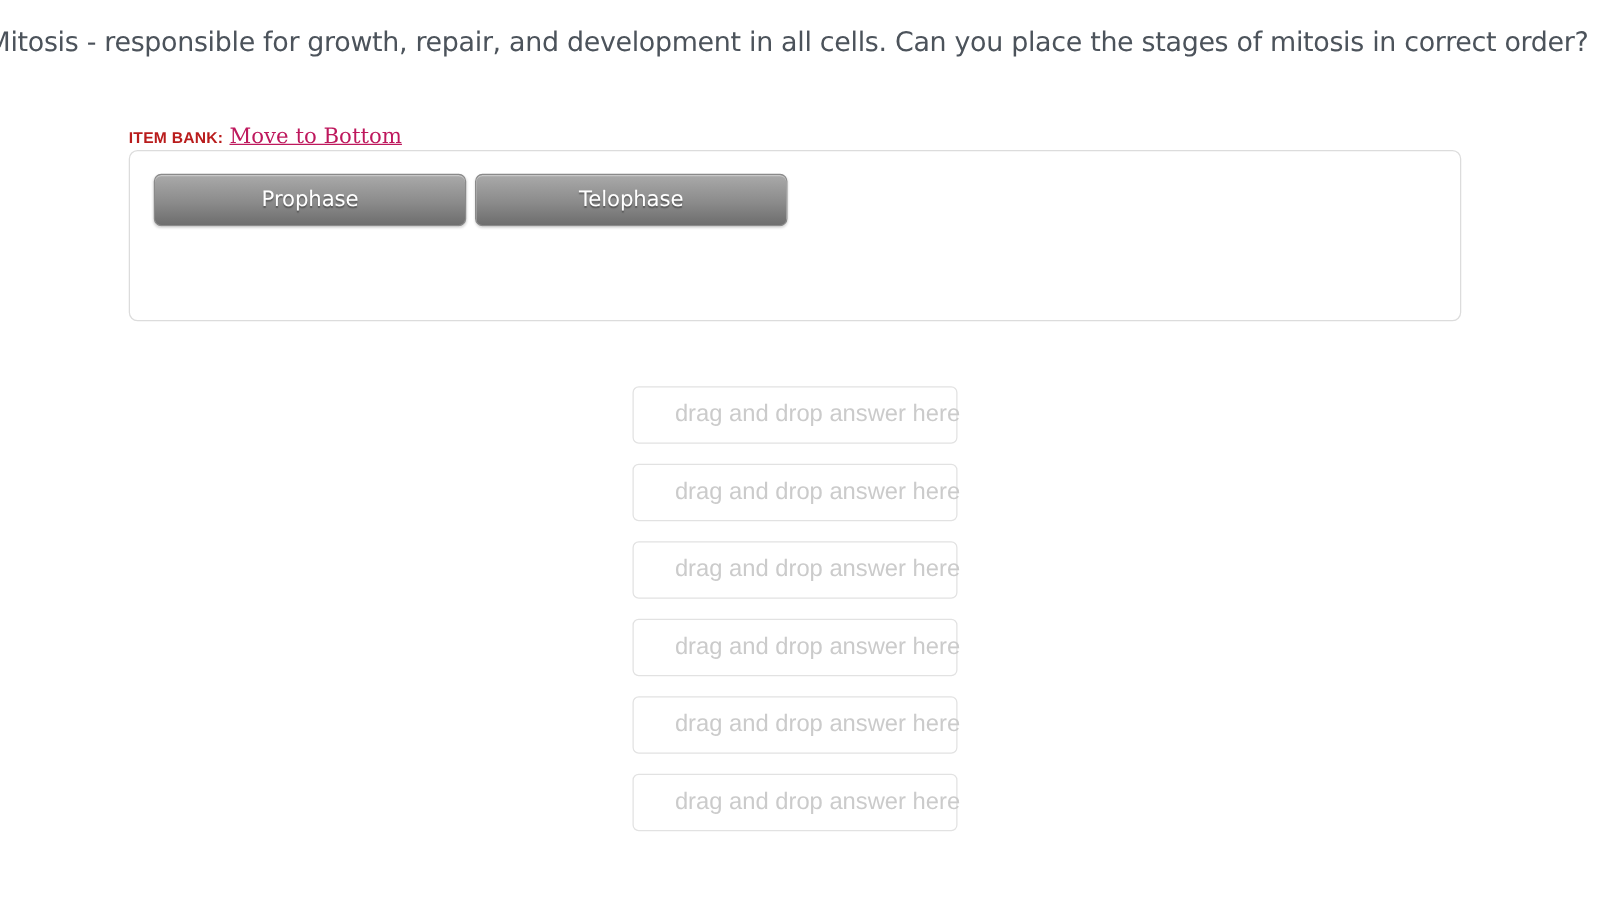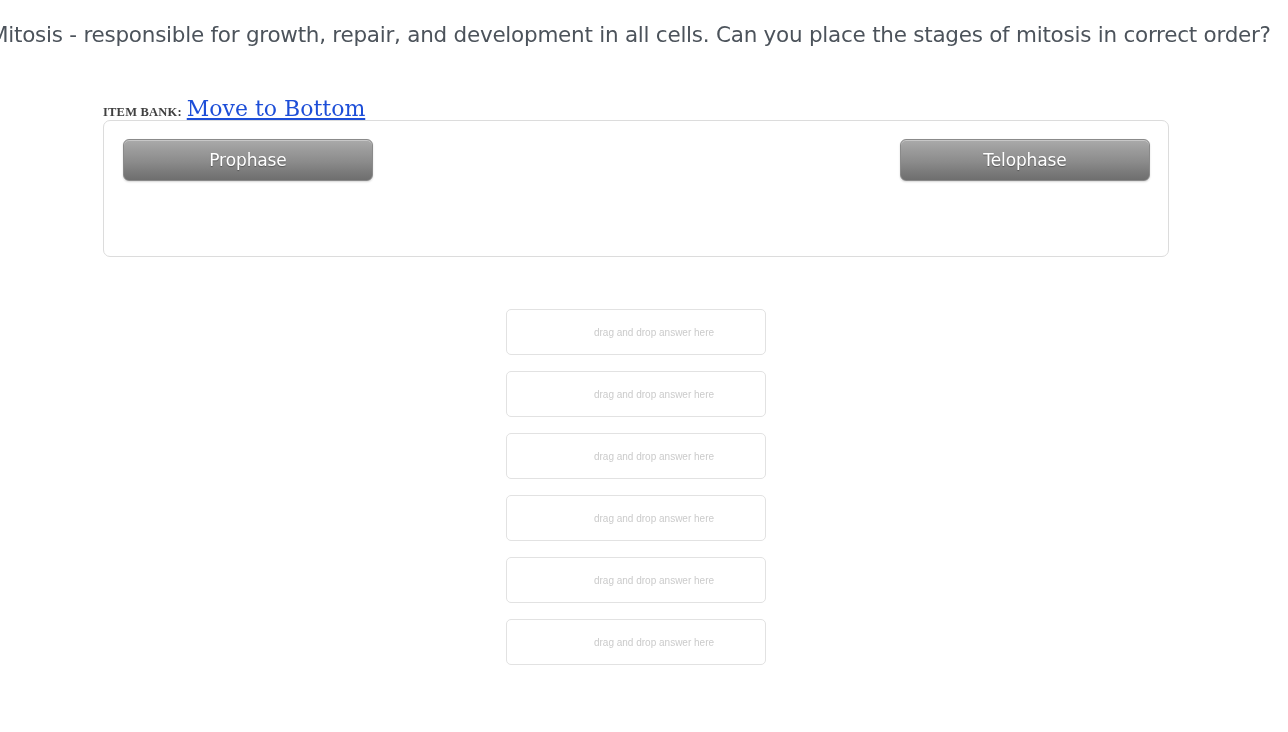--- a/index.html
+++ b/index.html
@@ -37,31 +37,31 @@
   
   .item-bank-header {
     position: absolute;
     left: 103px;
     top: 99px;
     height: 20px;
     line-height: 20px;
     white-space: nowrap;
   }
   .item-bank-label {
-    font-family: Liberation Serif, serif;
+    font-family: Liberation Sans, sans-serif;
     font-size: 12.5px;
     font-weight: bold;
     letter-spacing: 0.2px;
-    color: #404040;
+    color: #b91c1c;
     vertical-align: baseline;
   }
   .move-to-bottom-link {
     font-family: "DejaVu Serif", "Liberation Serif", serif;
-    font-size: 22px;
-    color: #1d4ed8;
+    font-size: 17px;
+    color: #be185d;
     text-decoration: underline;
     margin-left: 5px;
     cursor: pointer;
     vertical-align: baseline;
   }
 
   
   .item-bank {
     position: absolute;
     left: 103px;
@@ -71,21 +71,20 @@
     border: 1px solid #dcdcdc;
     border-radius: 7px;
     background: #ffffff;
     padding: 18px 18px 0 19px;
   }
   .item-bank-rows {
     display: flex;
     flex-wrap: wrap;
     gap: 22px 7px;
     align-content: flex-start;
-    justify-content: space-between;
   }
 
   
   .item-chip {
     width: 250px;
     height: 42px;
     border-radius: 6px;
     border: 1px solid #8a8a8a;
     background: linear-gradient(to bottom, #aaaaaa 0%, #9d9d9d 22%, #8b8b8b 55%, #777777 85%, #6e6e6e 100%);
     box-shadow: inset 0 1px 0 rgba(255,255,255,0.35), 0 1px 2px rgba(0,0,0,0.16);
@@ -121,21 +120,21 @@
     border: 1px solid #e2e2e2;
     border-radius: 5px;
     background: #ffffff;
     display: flex;
     align-items: center;
     justify-content: center;
     cursor: pointer;
   }
   .dropzone-placeholder {
     font-family: "Liberation Sans", "DejaVu Sans", sans-serif;
-    font-size: 10px;
+    font-size: 19px;
     font-weight: 400;
     color: #cbcbcb;
     white-space: nowrap;
     user-select: none;
     margin-left: 36px;
   }
 </style>
 </head>
 <body>
 

